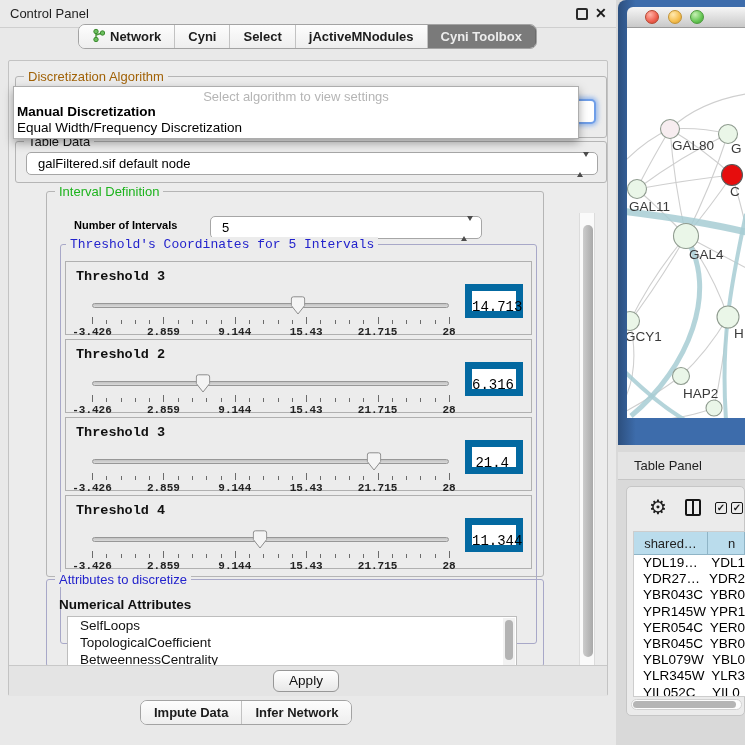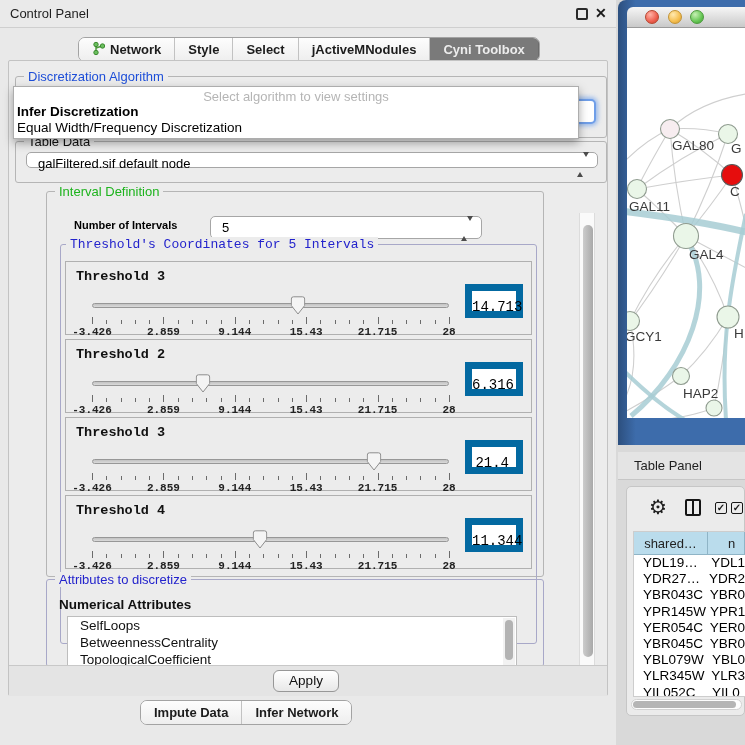--- a/index.html
+++ b/index.html
@@ -15,21 +15,21 @@
 
   .tabbar { position:absolute; display:flex; height:25px; background:#f7f7f7; border:1px solid #a3a3a3; border-radius:7px; overflow:hidden; }
   .tab { display:flex; align-items:center; gap:5px; padding:0 13px; font-size:13px; font-weight:bold; color:#1c1c1c; border-right:1px solid #c2c2c2; background:linear-gradient(#fdfdfd,#eeeeee); }
   .tab:last-child { border-right:none; }
   .tab.selected { background:#7a7a7a; color:#ededed; border-right:1px solid #6c6c6c; }
 
   #cp-content { position:absolute; left:8px; top:60px; width:600px; height:636px; background:#ececec; border:1px solid #c3c3c3; border-radius:2px; }
 
   .groupbox { position:absolute; border:1px solid #b5b5b5; border-radius:3px; }
   .grouplabel { position:absolute; top:-8px; left:8px; background:#ececec; padding:0 4px; font-size:13px; }
-  .g-gray { color:#1d4ed8; }
+  .g-gray { color:#a16207; }
   .g-black { color:#111; }
   .g-green { color:#1db31d; }
   .g-blue { color:#2323cc; }
 
   
   #algo-combo { position:absolute; left:10px; top:22px; width:570px; height:25px; background:#fff; border:2px solid #6f9ee8; border-radius:5px; box-shadow:0 0 4px 2px rgba(120,165,235,.7); }
 
   
   #algo-popup { position:absolute; left:4px; top:25px; width:566px; height:53px; background:#fff; border:1px solid #adadad; box-shadow:0 4px 9px rgba(0,0,0,.35); z-index:6; }
   #algo-popup .ph { text-align:center; color:#b5b5b5; font-size:13px; padding-top:2px; }
@@ -100,35 +100,35 @@
 <body>
 
 <div id="control-panel">
 
   <div id="cp-titlebar">
     <span id="cp-title">Control Panel</span>
     <span id="float-btn"></span>
     <span id="close-btn">✕</span>
   </div>
 
-  <div class="tabbar" style="left:78px; top:37px;">
+  <div class="tabbar" style="left:78px; top:24px;">
     <div class="tab">
       <span>
         <svg width="13" height="15" viewBox="0 0 13 15">
           <line x1="4" y1="4" x2="4" y2="11" stroke="#4c9a3c" stroke-width="1.4"></line>
           <line x1="4" y1="7" x2="10" y2="5" stroke="#4c9a3c" stroke-width="1.4"></line>
           <circle cx="4" cy="3.5" r="2.2" fill="#6abf5e" stroke="#3d8a30"></circle>
           <circle cx="4" cy="11.5" r="2.2" fill="#6abf5e" stroke="#3d8a30"></circle>
           <circle cx="10.5" cy="5" r="2.2" fill="#6abf5e" stroke="#3d8a30"></circle>
         </svg>
       </span>
       <span>Network</span>
     </div>
     <div class="tab">
-        <span>Style</span>
+        <span>Cyni</span>
       </div>
     <div class="tab">
         <span>Select</span>
       </div>
     <div class="tab">
         <span>jActiveMNodules</span>
       </div>
     <div class="tab selected">
         <span>Cyni Toolbox</span>
       </div>
@@ -136,27 +136,27 @@
 
   <div id="cp-content">
 
     <div class="groupbox" style="left:6px; top:15px; width:592px; height:62px;">
       <span class="grouplabel g-gray">Discretization Algorithm</span>
       <div id="algo-combo"></div>
     </div>
 
     <div id="algo-popup">
       <div class="ph">Select algorithm to view settings</div>
-      <div class="opt bold">Infer Discretization</div>
+      <div class="opt bold">Manual Discretization</div>
       <div class="opt">Equal Width/Frequency Discretization</div>
     </div>
 
     <div class="groupbox" style="left:6px; top:80px; width:592px; height:42px;">
       <span class="grouplabel g-black">Table Data</span>
-      <div class="combo" style="left:10px; top:10px; width:572px; height:16px;">
+      <div class="combo" style="left:10px; top:10px; width:572px; height:23px;">
         <span class="val">galFiltered.sif default node</span>
         <span class="steppers"><span class="up"></span><span class="dn"></span></span>
       </div>
     </div>
 
     <div class="groupbox" style="left:37px; top:130px; width:498px; height:386px;">
       <span class="grouplabel g-green">Interval Definition</span>
 
       <span style="position:absolute; left:27px; top:27px; font-size:11px; font-weight:bold; color:#000000;">Number of Intervals</span>
       <div class="combo" style="left:163px; top:24px; width:272px; height:23px;">
@@ -366,22 +366,22 @@
     </div>
 
     <div class="groupbox" style="left:37px; top:518px; width:498px; height:88px; border-color:#a8a8c8;">
       <span class="grouplabel g-blue">Attributes to discretize</span>
       <span style="position:absolute; left:12px; top:17px; font-size:13.5px; font-weight:bold; color:#111;">Numerical Attributes</span>
       <div id="attr-list">
         <div id="attr-vsb">
             <div class="th"></div>
           </div>
       <div class="li">SelfLoops</div>
+          <div class="li">TopologicalCoefficient</div>
           <div class="li">BetweennessCentrality</div>
-          <div class="li">TopologicalCoefficient</div>
         </div>
     </div>
 
     <div id="main-vsb">
         <div class="th"></div>
       </div>
 
     <div id="bottom-bar">
       <div id="apply-btn">Apply</div>
     </div>

